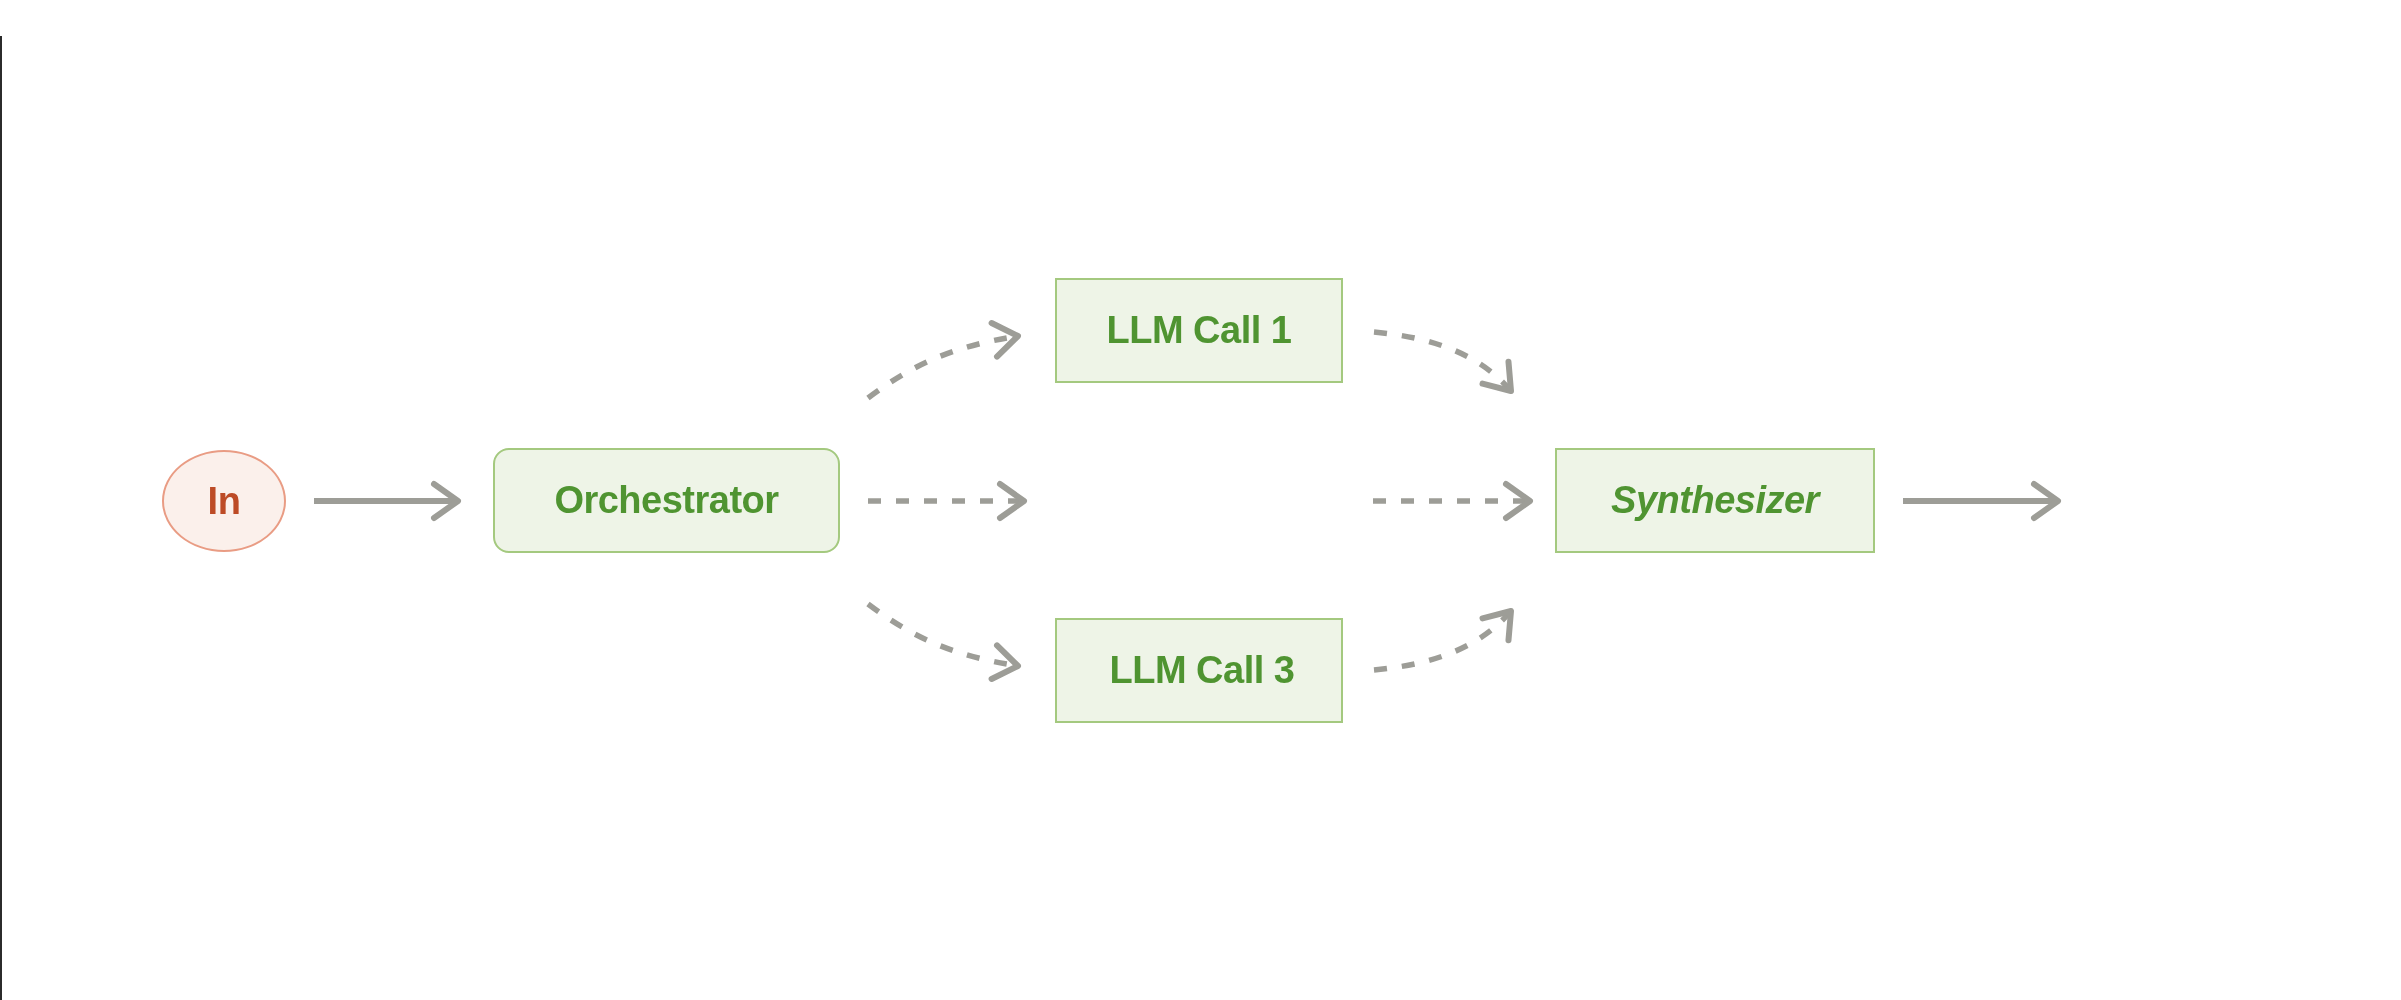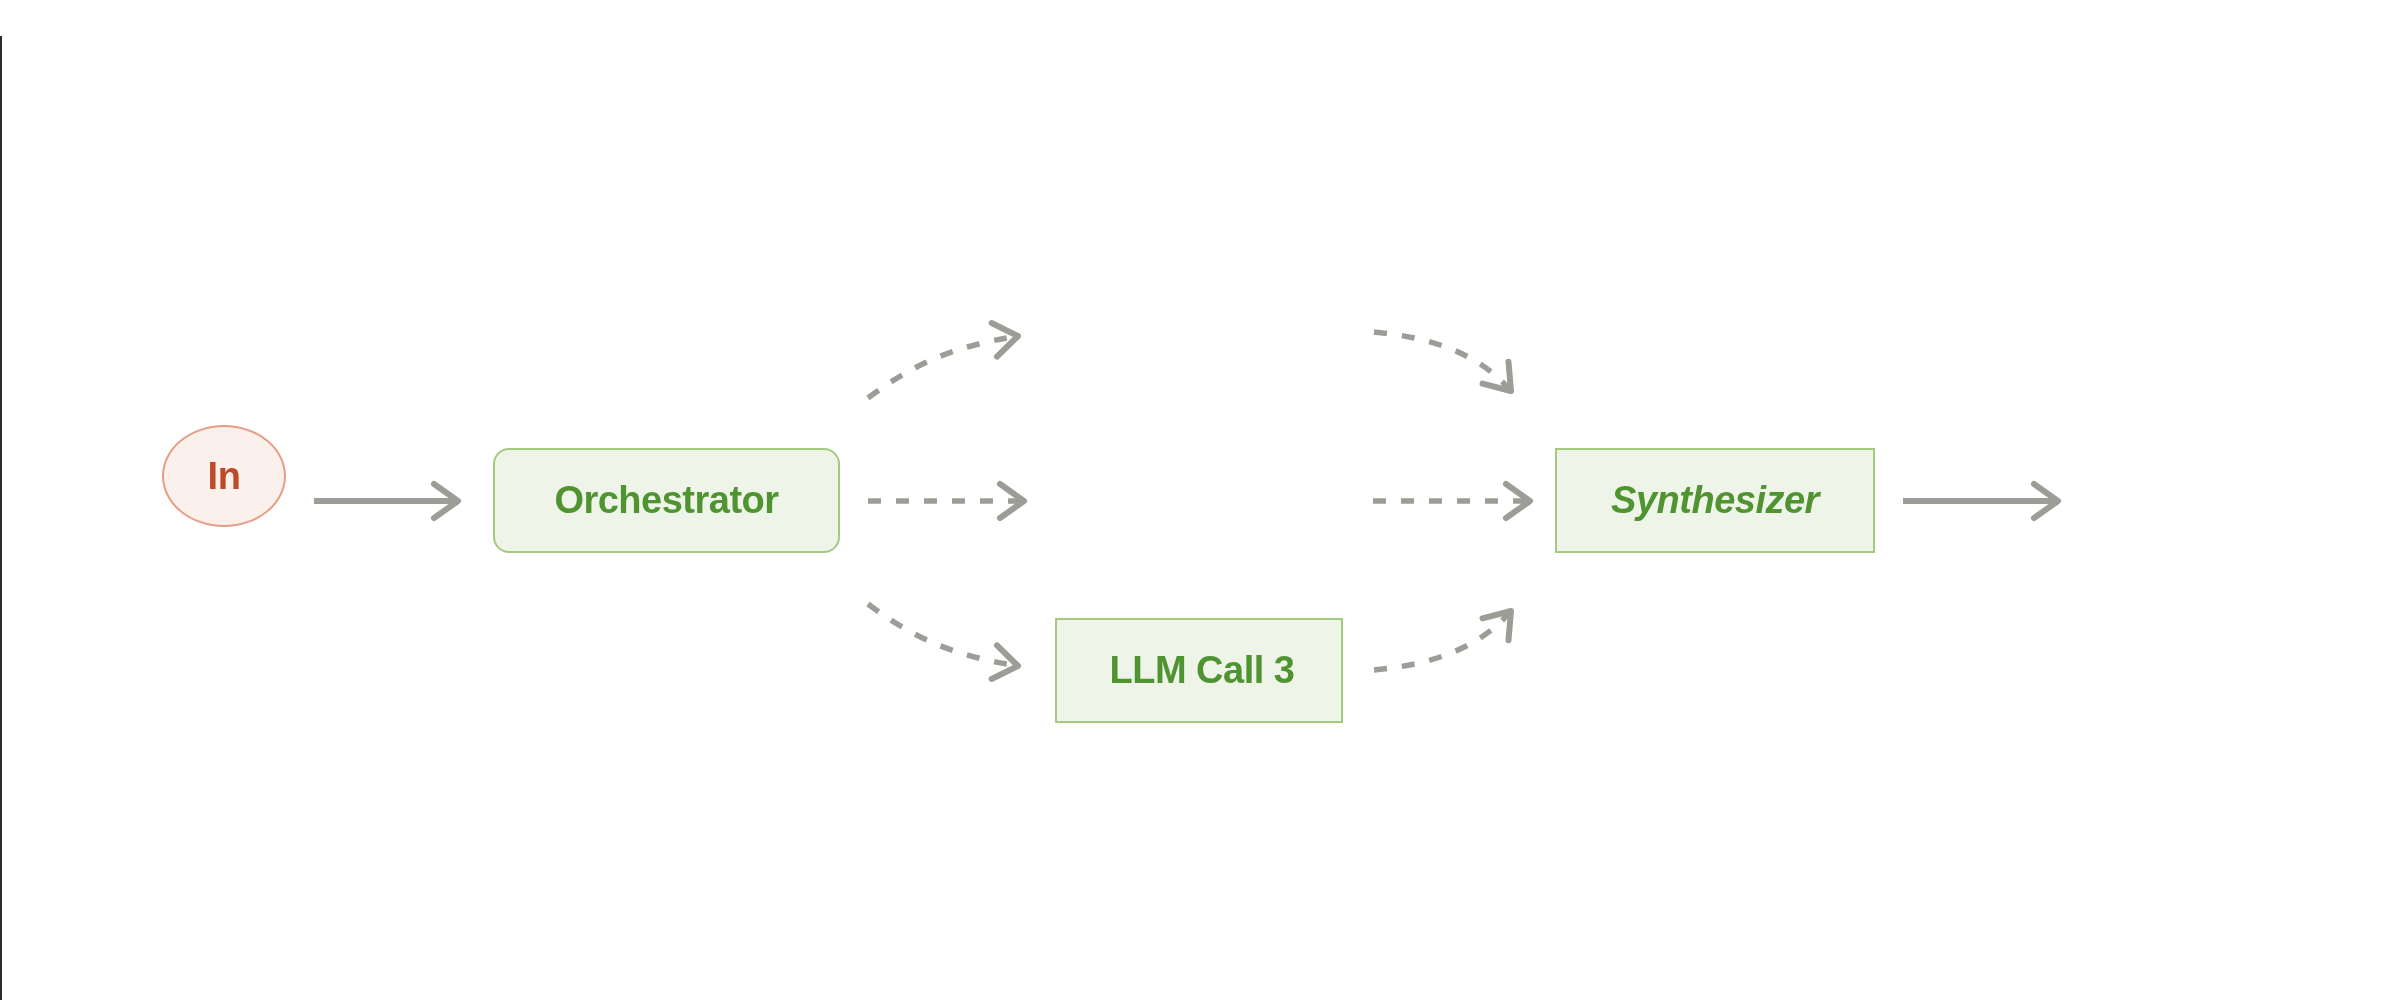--- a/index.html
+++ b/index.html
@@ -100,28 +100,31 @@
 
     <path class="edge dashed" d="M 1374 332 C 1428 337, 1478 352, 1511 391" marker-end="url(#chev)"></path>
 
     <path class="edge dashed" d="M 1373 501 L 1530 501" marker-end="url(#chev)"></path>
 
     <path class="edge dashed" d="M 1374 670 C 1428 665, 1478 650, 1511 611" marker-end="url(#chev)"></path>
 
     <path class="edge solid" d="M 1903 501 L 2058 501" marker-end="url(#chev)"></path>
   </svg>
 
-  <div class="node terminal circle" style="left:162px; top:425px; width:124px; height:102px;">
+  <div class="node terminal circle" style="left:162px; top:450px; width:124px; height:102px;">
     <span class="label">In</span>
   </div>
 
   <div class="node process" style="left:493px; top:448px; width:347px; height:105px;border-radius:16px;">
     <span class="label">Orchestrator</span>
   </div>
 
+  <div class="node process" style="left:1055px; top:278px; width:288px; height:105px;">
+    <span class="label">LLM Call 1</span>
+  </div>
 
 
   <div class="node process" style="left:1055px; top:618px; width:288px; height:105px;padding-left:6px;">
     <span class="label">LLM Call 3</span>
   </div>
 
   <div class="node process" style="left:1555px; top:448px; width:320px; height:105px;font-style:italic;">
     <span class="label">Synthesizer</span>
   </div>
 

